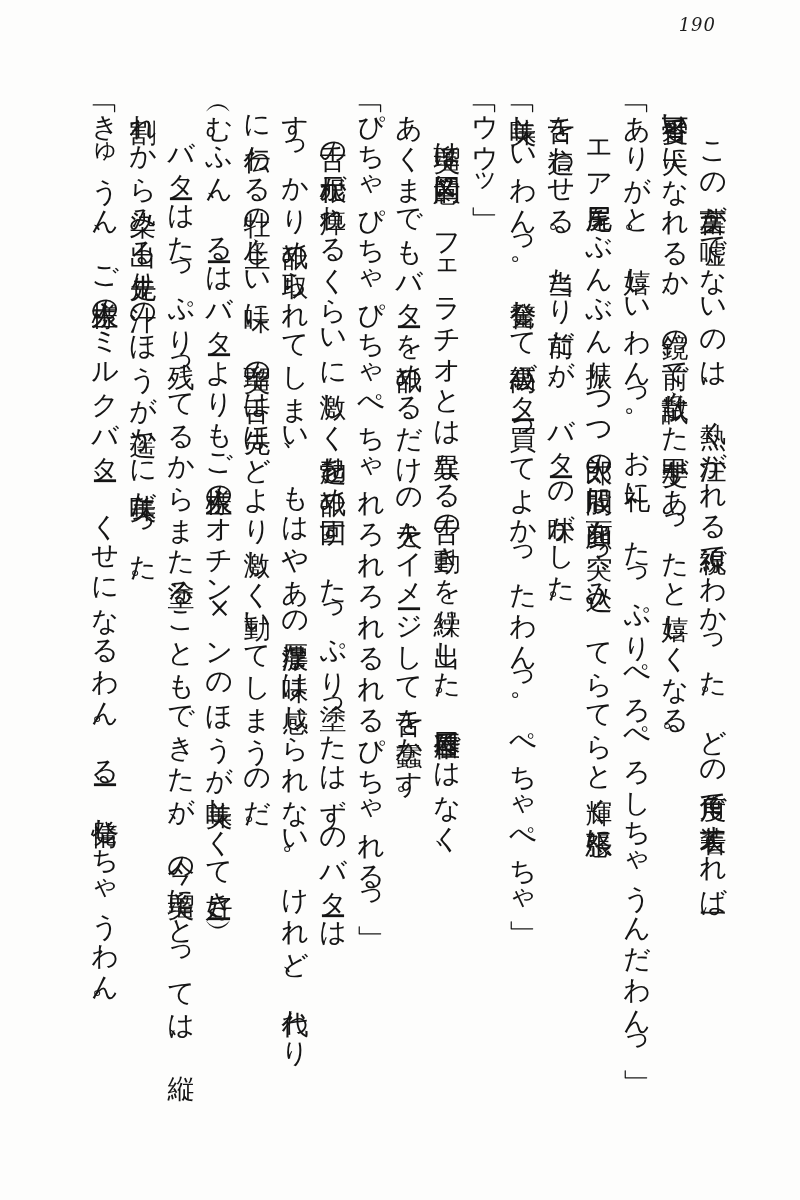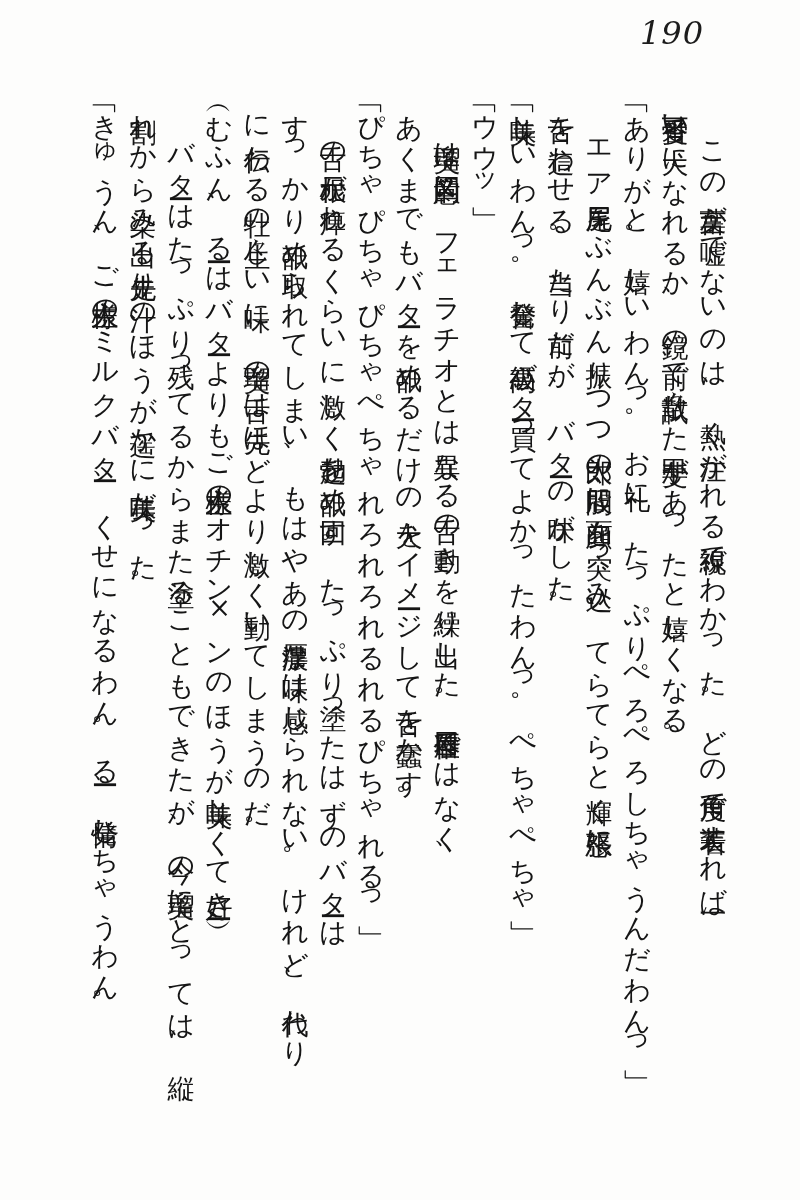--- a/index.html
+++ b/index.html
@@ -15,22 +15,22 @@
     font-family: "DejaVu Serif", "Liberation Serif", serif;
   }
   .book-page {
     position: absolute;
     inset: 0;
     background: #fdfdfc;
   }
   .page-number {
     position: absolute;
     top: 14px;
-    right: 96px;
-    font-size: 32px;
+    right: 84px;
+    font-size: 18px;
     font-style: italic;
     letter-spacing: 1px;
     color: #1c1c1c;
     font-family: "DejaVu Serif", "Liberation Serif", serif;
   }
   .text-body {
     position: absolute;
     top: 96px;
     right: 68px;
     height: 1080px;

